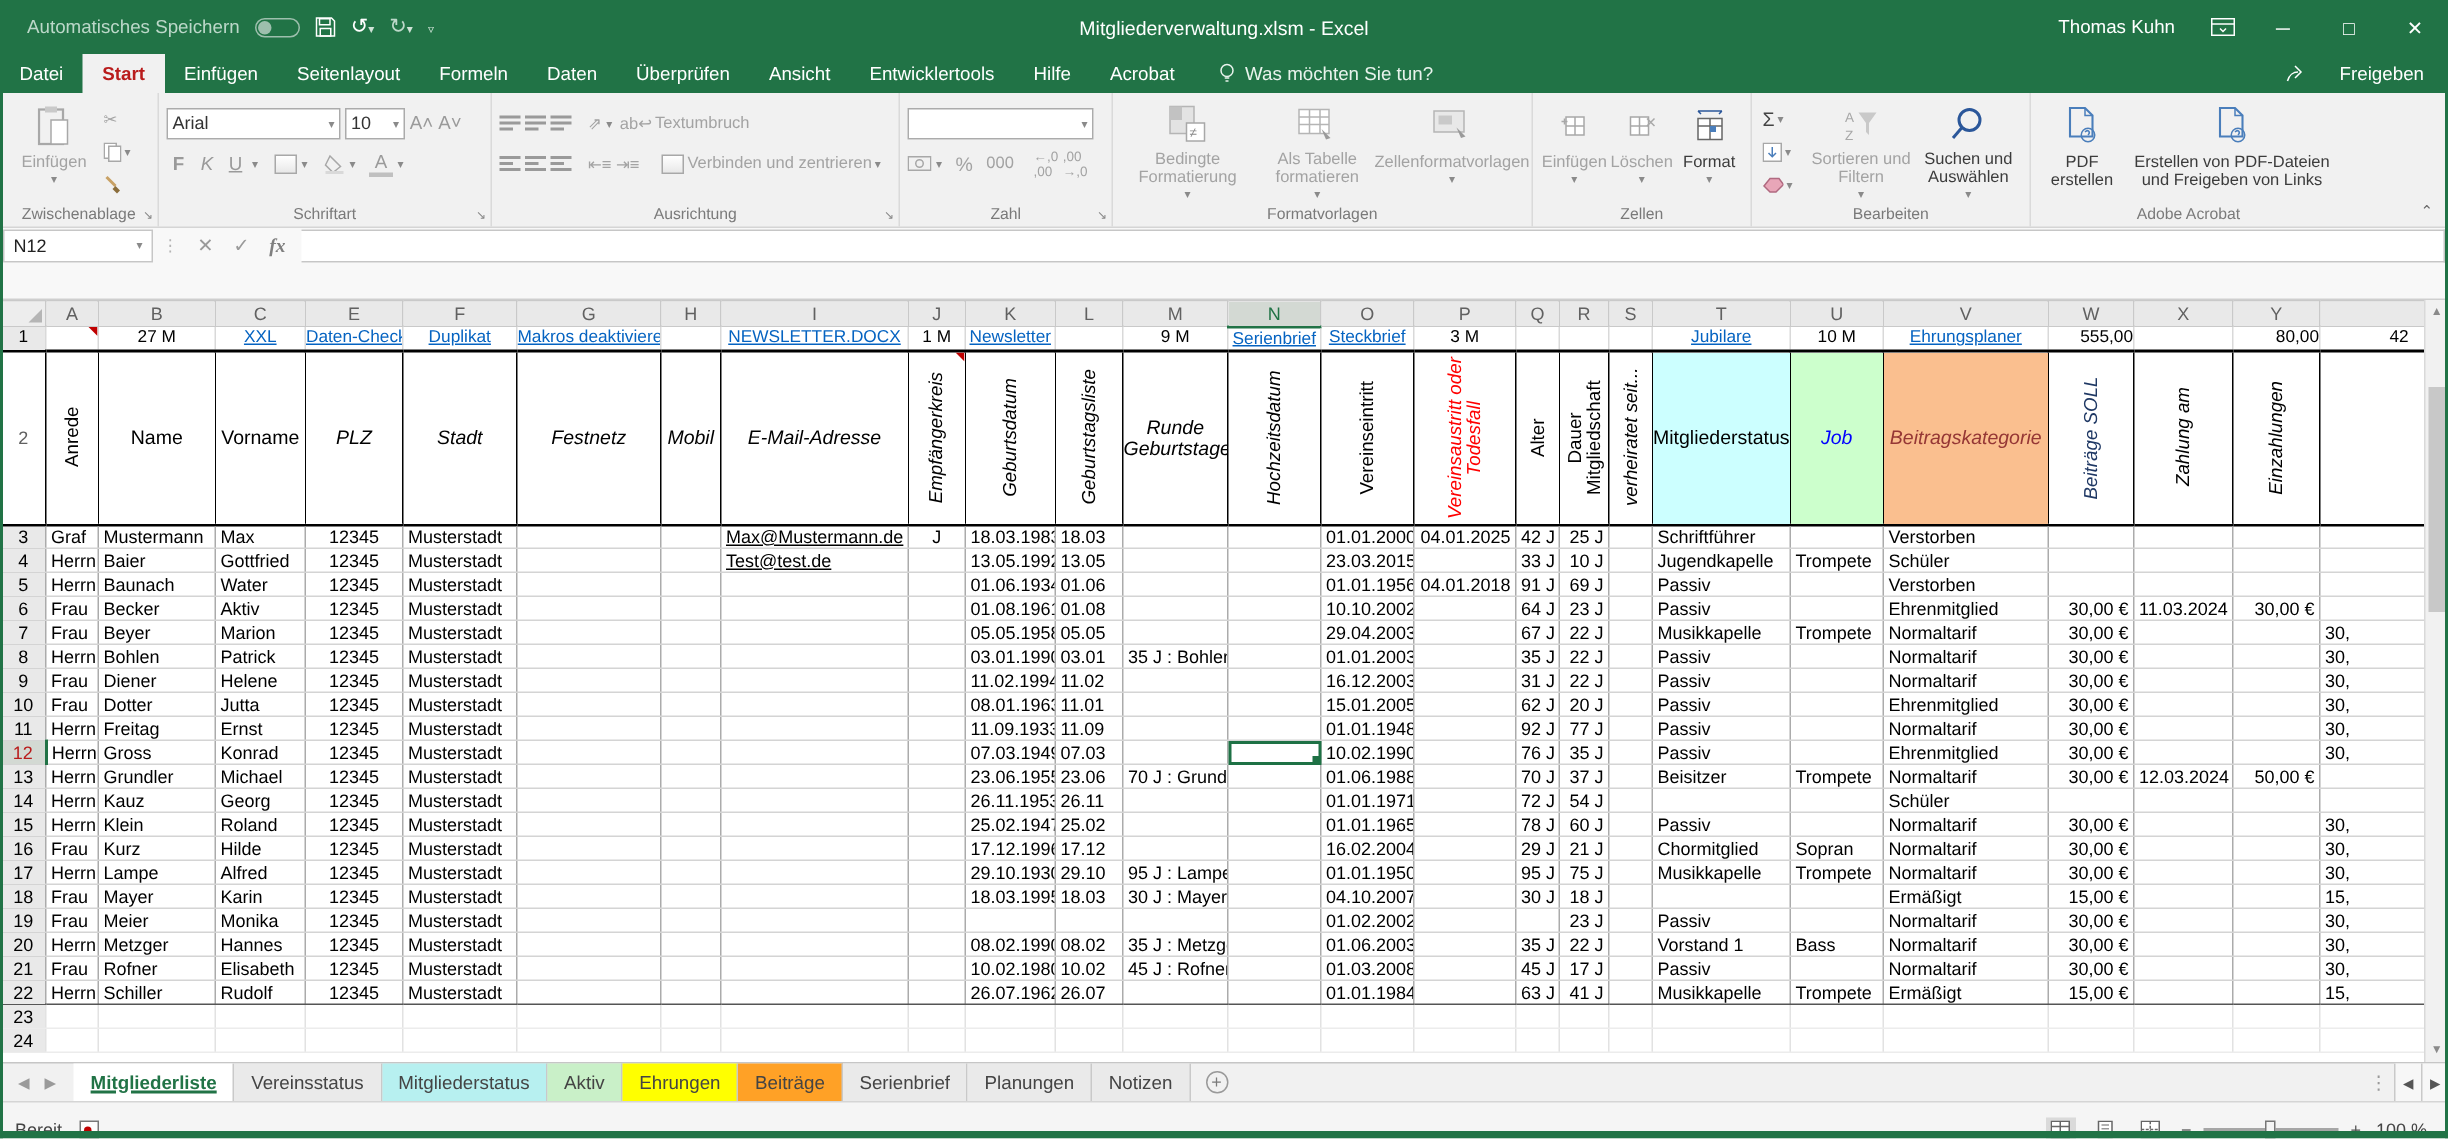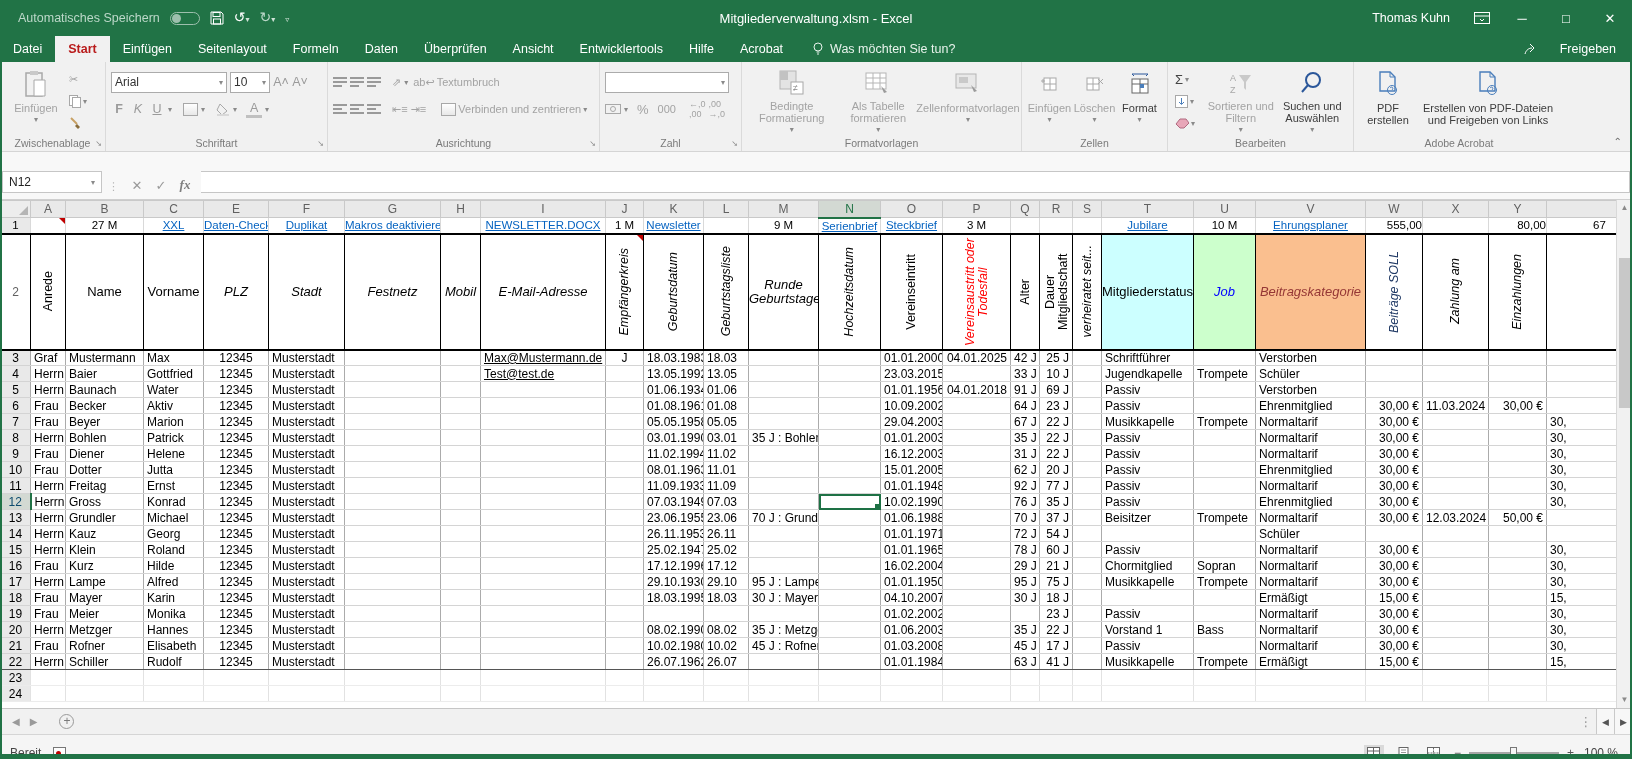--- a/index.html
+++ b/index.html
@@ -48,38 +48,38 @@
   .dn { font-size:8px; color:#8a8a8a; }
   .fmt { font-size:12.5px; color:#9a9a9a; width:16px; text-align:center; }
   .sq { display:inline-block; width:15px; height:13px; border:1px solid #a8a8a8; background:linear-gradient(#fff,#e8e8e8); }
   .lines { display:inline-block; width:14px; }
   .lines i { display:block; height:2px; background:#9a9a9a; margin:2px 0; }
   .lines i.s { width:9px; }
   .gtxt { font-size:11px; color:#a3a3a3; }
   .chev-collapse { position:absolute; right:10px; bottom:4px; color:#666; font-size:10px; }
 
   
-  .formulabar { position:absolute; top:152px; left:0; right:0; height:48px; background:#f8f8f8; border-bottom:1px solid #cfcfcf; display:flex; align-items:flex-end; padding:0 2px 6px 2px; }
+  .formulabar { position:absolute; top:152px; left:0; right:0; height:48px; background:#f8f8f8; border-bottom:1px solid #cfcfcf; display:flex; align-items:center; padding:0 2px 24px 2px; }
   .namebox { width:100px; height:22px; background:#fff; border:1px solid #c6c6c6; display:flex; align-items:center; font-size:12px; color:#222; padding:0 6px; }
   .namebox .dn { margin-left:auto; }
   .fdots { color:#b5b5b5; padding:0 6px; font-size:11px; }
   .fbtn { width:24px; text-align:center; color:#9a9a9a; font-size:13px; }
   .fx { font-style:italic; font-family:"Liberation Serif",serif; font-weight:bold; color:#7f7f7f; }
   .finput { flex:1; height:22px; background:#fff; border:1px solid #c6c6c6; border-left:none; margin-left:4px; }
 
   
   .gridwrap { position:absolute; top:200px; left:0; right:0; height:508px; background:#fff; overflow:hidden; }
   table.grid { border-collapse:collapse; table-layout:fixed; width:1616px; }
   td { overflow:hidden; white-space:nowrap; position:relative; }
   .letters td { height:17px; background:#e9e9e9; border:1px solid #c9c9c9; color:#616161; font-size:12px; text-align:center; }
   td.corner { background:#ededed; }
   td.corner .tri { position:absolute; right:2px; bottom:2px; width:0; height:0; border-left:9px solid transparent; border-bottom:9px solid #b5b5b5; }
   td.colh.selc { background:#d3d9d3; color:#217346; border-bottom:2px solid #217346; }
   td.rowh { background:#e9e9e9; border:1px solid #c9c9c9; color:#616161; font-size:12px; text-align:center; }
-  td.rowh.selr { background:#d3d9d3; color:#0c4a6e; border-right:2px solid #217346; }
+  td.rowh.selr { background:#d3d9d3; color:#b91c1c; border-right:2px solid #217346; }
   .r1 td { height:16px; font-size:11.5px; border:1px solid #d9d9d9; text-align:center; color:#000; }
   .r1 td.link { color:#0563c1; text-decoration:underline; }
   .r2 td { height:116px; border:1px solid #000; border-top:2px solid #000; border-bottom:2px solid #000; vertical-align:middle; text-align:center; background:#fff; }
   .hor { font-size:13px; color:#000; line-height:14px; white-space:normal; }
   .rot { writing-mode:vertical-rl; transform:rotate(180deg); margin:0 auto; max-height:108px; font-size:12.5px; line-height:12.5px; color:#000; white-space:normal; }
   .it { font-style:italic; }
   .dr td { height:16px; font-size:12px; border-right:1px solid #ababab; border-bottom:1px solid #d4d4d4; color:#000; padding:0 3px; }
   .dr td.rowh { padding:0; }
   .al-l{text-align:left} .al-c{text-align:center} .al-r{text-align:right}
   .al-lk{text-align:left; text-decoration:underline;}
@@ -603,21 +603,21 @@
             <td class="">3 M</td>
             <td class=""></td>
             <td class=""></td>
             <td class=""></td>
             <td class="link ">Jubilare</td>
             <td class="">10 M</td>
             <td class="link ">Ehrungsplaner</td>
             <td class="al-r">555,00</td>
             <td class=""></td>
             <td class="al-r">80,00</td>
-            <td class="al-cut">67</td>
+            <td class="al-cut">42</td>
           </tr>
           <tr class="r2">
             <td class="rowh">2</td>
             <td>
               <div class="rot">Anrede</div>
             </td>
             <td>
               <div class="hor">Name</div>
             </td>
             <td>
@@ -783,21 +783,21 @@
             <td class="al-c">12345</td>
             <td class="al-l">Musterstadt</td>
             <td class="al-l"></td>
             <td class="al-l"></td>
             <td class="al-lk"></td>
             <td class="al-c"></td>
             <td class="al-r">01.08.1961</td>
             <td class="al-l">01.08</td>
             <td class="al-sm"></td>
             <td class="al-r"></td>
-            <td class="al-r">10.09.2002</td>
+            <td class="al-r">10.10.2002</td>
             <td class="al-rs"></td>
             <td class="al-r">64 J</td>
             <td class="al-r">23 J</td>
             <td class="al-l"></td>
             <td class="al-l">Passiv</td>
             <td class="al-l"></td>
             <td class="al-l">Ehrenmitglied</td>
             <td class="al-r">30,00 €</td>
             <td class="al-r">11.03.2024</td>
             <td class="al-r">30,00 €</td>
@@ -1314,20 +1314,31 @@
       <span class="vthumb"></span>
       <span class="varrow" style="bottom:0">▼</span>
     </div>
   </div>
 
   <div class="tabbar">
     <span class="tnav">
       <span>◀</span>
       <span>▶</span>
     </span>
+    <span id="tabstrip" style="display:flex;align-items:stretch">
+        <span class="stab active">Mitgliederliste</span>
+        <span class="stab">Vereinsstatus</span>
+        <span class="stab" style="background:#B7F0F0">Mitgliederstatus</span>
+        <span class="stab" style="background:#C9F0C8">Aktiv</span>
+        <span class="stab" style="background:#FFFF00">Ehrungen</span>
+        <span class="stab" style="background:#FFA126">Beiträge</span>
+        <span class="stab">Serienbrief</span>
+        <span class="stab">Planungen</span>
+        <span class="stab">Notizen</span>
+      </span>
     <span class="addsheet">
         <span class="circ">+</span>
       </span>
     <span class="htrack"></span>
     <span class="hdots">⋮</span>
     <span class="hbtn">◀</span>
     <span class="hbtn">▶</span>
   </div>
 
   <div class="statusbar">

